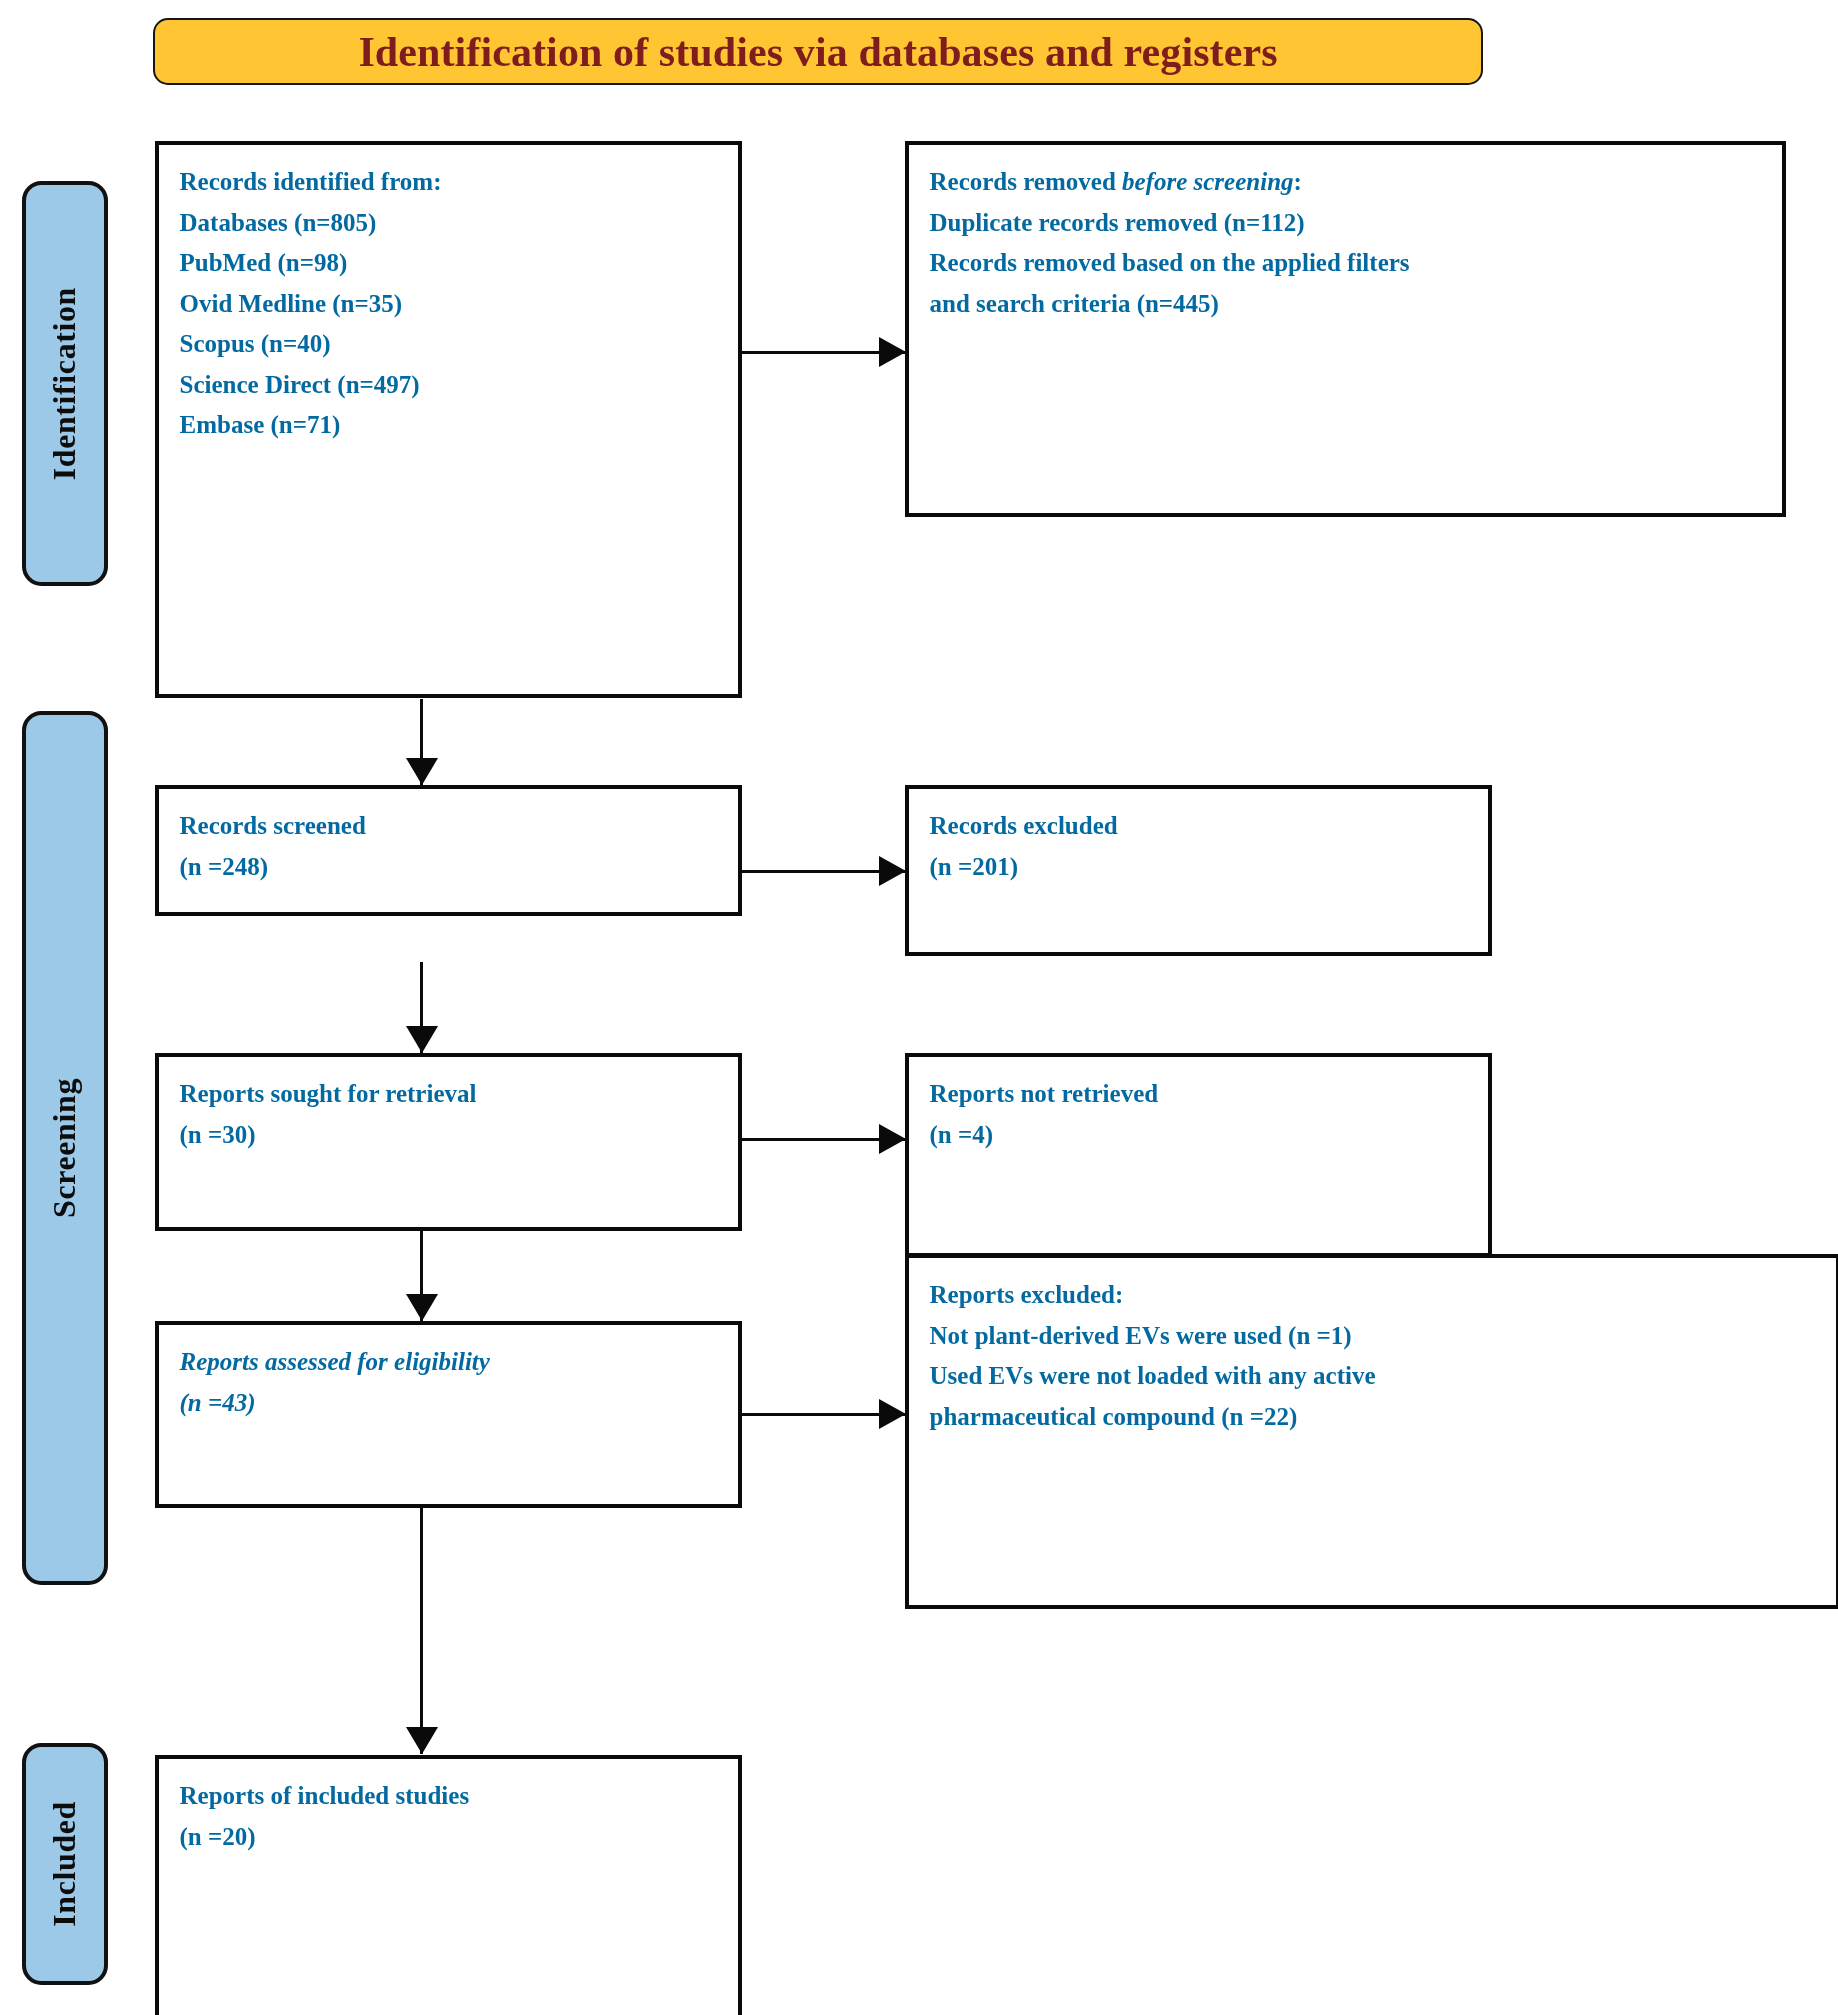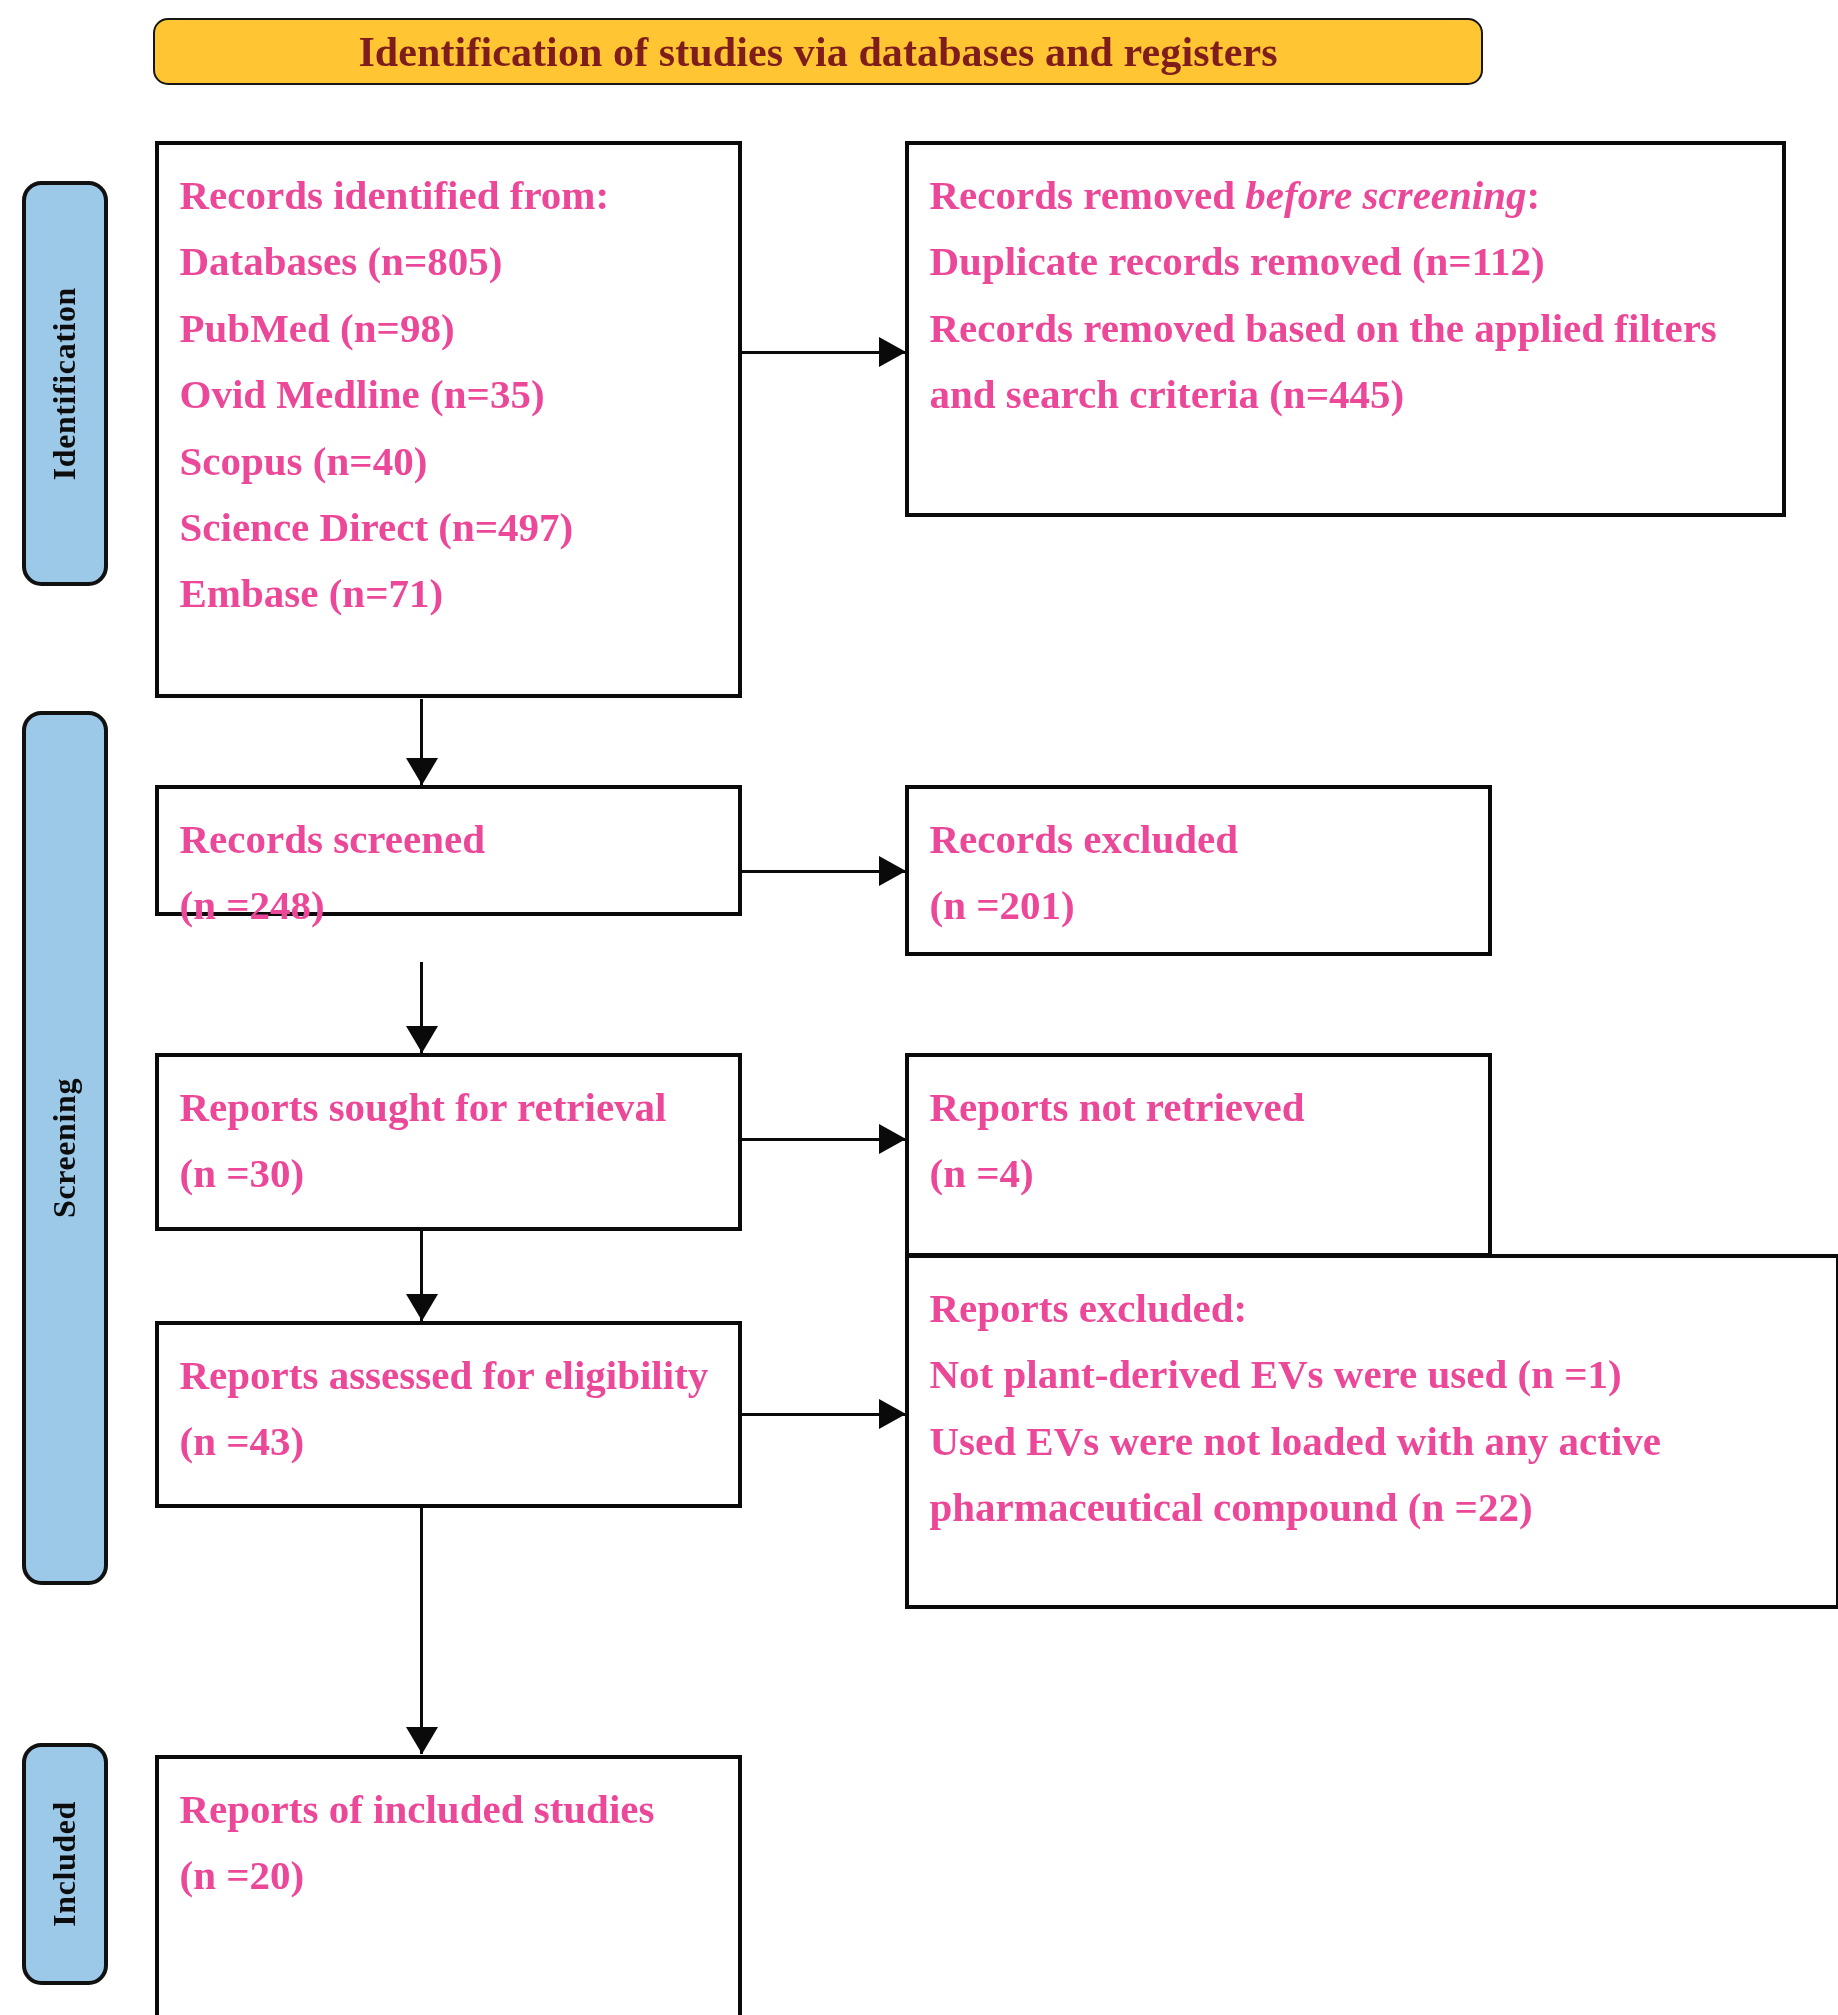--- a/index.html
+++ b/index.html
@@ -69,40 +69,40 @@
   
   .box {
     position: absolute;
     background: #ffffff;
     border: 4px solid #0a0a0a;
     box-sizing: border-box;
     padding: 17px 20.5px 11.4px 20.5px;
   }
   .box p {
     margin: 0 0 0 0;
-    font-size: 41px;
+    font-size: 25px;
     font-weight: bold;
-    color: #ec4899;
+    color: #0369a1;
     line-height: 1.62;
     white-space: nowrap;
   }
   .box p.justify {
     text-align: justify;
     text-align-last: left;
     white-space: normal;
   }
   .box p em { font-style: italic; }
 
   #box-identified    { left: 155px;  top: 141px;  width: 587px; height: 557px; }
   #box-removed       { left: 905px; top: 141px;  width: 881px; height: 376px; }
   #box-screened      { left: 155px;  top: 785px; width: 587px; height: 131px; }
   #box-rec-excluded  { left: 905px; top: 785px; width: 587px; height: 171px; }
   #box-sought        { left: 155px;  top: 1053px; width: 587px; height: 178px; }
   #box-not-retrieved { left: 905px; top: 1053px; width: 587px; height: 204px; }
-  #box-eligibility   { left: 155px;  top: 1321px; width: 587px; height: 187px; }
+  #box-eligibility   { left: 155px;  top: 1321px; width: 587px; height: 187px; font-style: italic; }
   #box-rep-excluded  { left: 905px; top: 1254px; width: 935px; height: 355px; }
   #box-included      { left: 155px;  top: 1755px; width: 587px; height: 284px; }
 
   
   .conn { position: absolute; }
   .v-line {
     position: absolute;
     width: 3.4px;
     background: #0a0a0a;
     left: 0;

